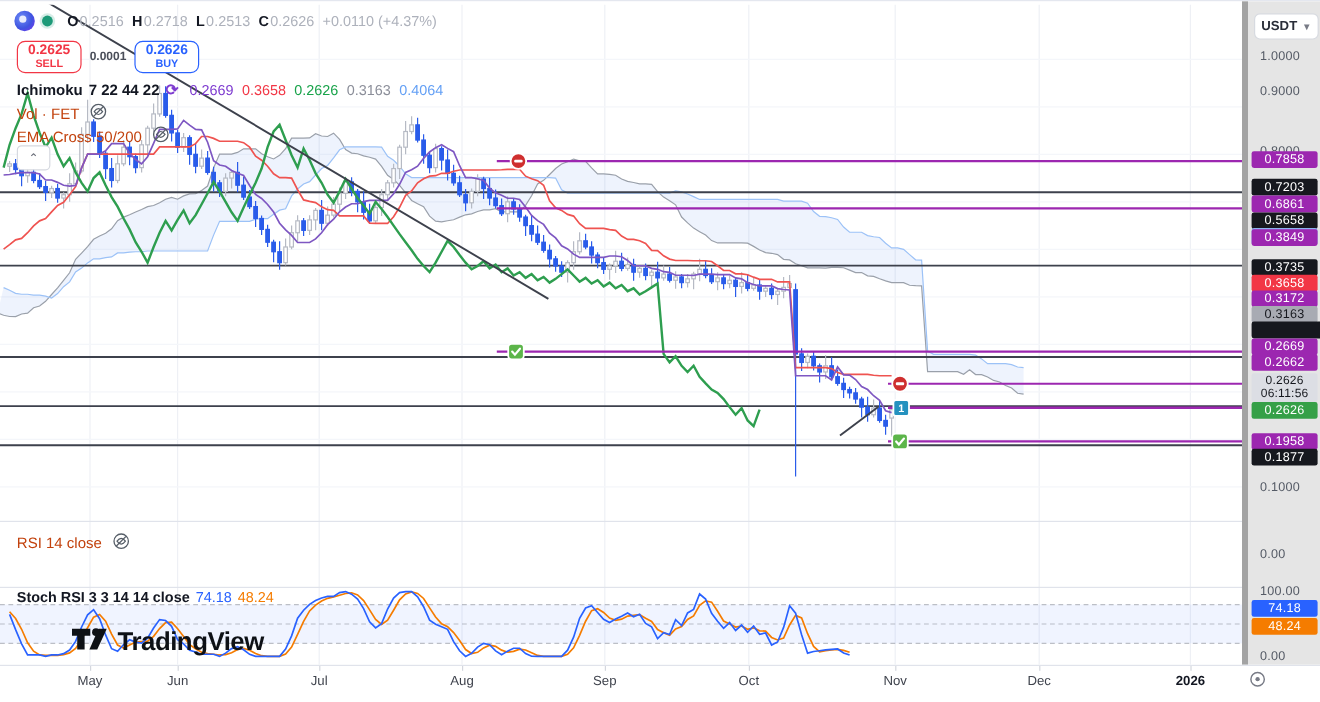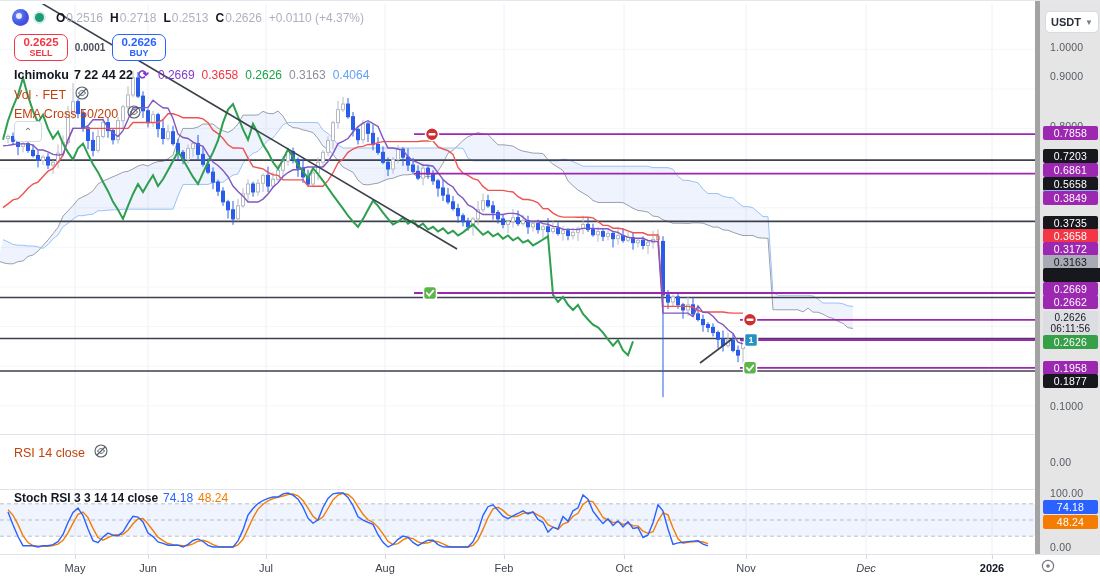--- a/index.html
+++ b/index.html
@@ -553,33 +553,41 @@
   <div class="taxis">
     <div id="axis-labels">
         <div class="t-lbl" style="left: 75px;">May</div>
         <div class="tick" style="left: 75px;"></div>
         <div class="t-lbl" style="left: 148px;">Jun</div>
         <div class="tick" style="left: 148px;"></div>
         <div class="t-lbl" style="left: 266px;">Jul</div>
         <div class="tick" style="left: 266px;"></div>
         <div class="t-lbl" style="left: 385px;">Aug</div>
         <div class="tick" style="left: 385px;"></div>
-        <div class="t-lbl" style="left: 504px;">Feb</div>
+        <div class="t-lbl" style="left: 504px;">Sep</div>
         <div class="tick" style="left: 504px;"></div>
         <div class="t-lbl" style="left: 624px;">Oct</div>
         <div class="tick" style="left: 624px;"></div>
         <div class="t-lbl" style="left: 746px;">Nov</div>
         <div class="tick" style="left: 746px;"></div>
-        <div class="t-lbl" style="left: 866px; font-style: italic;">Dec</div>
+        <div class="t-lbl" style="left: 866px;">Dec</div>
         <div class="tick" style="left: 866px;"></div>
         <div class="t-lbl bold" style="left: 992px;">2026</div>
         <div class="tick" style="left: 992px;"></div>
       </div>
     <div class="target" style="left:1040px;top:3px;">
       <svg width="16" height="16" viewBox="0 0 16 16">
           <circle cx="8" cy="8" r="5.6" fill="none" stroke="#787b86" stroke-width="1.2"></circle>
           <circle cx="8" cy="8" r="1.8" fill="#787b86"></circle>
         </svg>
     </div>
   </div>
 
+  <div class="tvlogo">
+    <svg width="29" height="27" viewBox="0 0 40 36">
+      <path d="M0 2h21v8h-6.5v16H6V10H0z" fill="#0e1116"></path>
+      <path d="M20 26 L30.5 2 h9.5 L29 26z" fill="#0e1116"></path>
+      <circle cx="27.5" cy="6" r="4.4" fill="#0e1116"></circle>
+    </svg>
+    <span class="word">TradingView</span>
+  </div>
 
 </div>
 
 </body></html>

